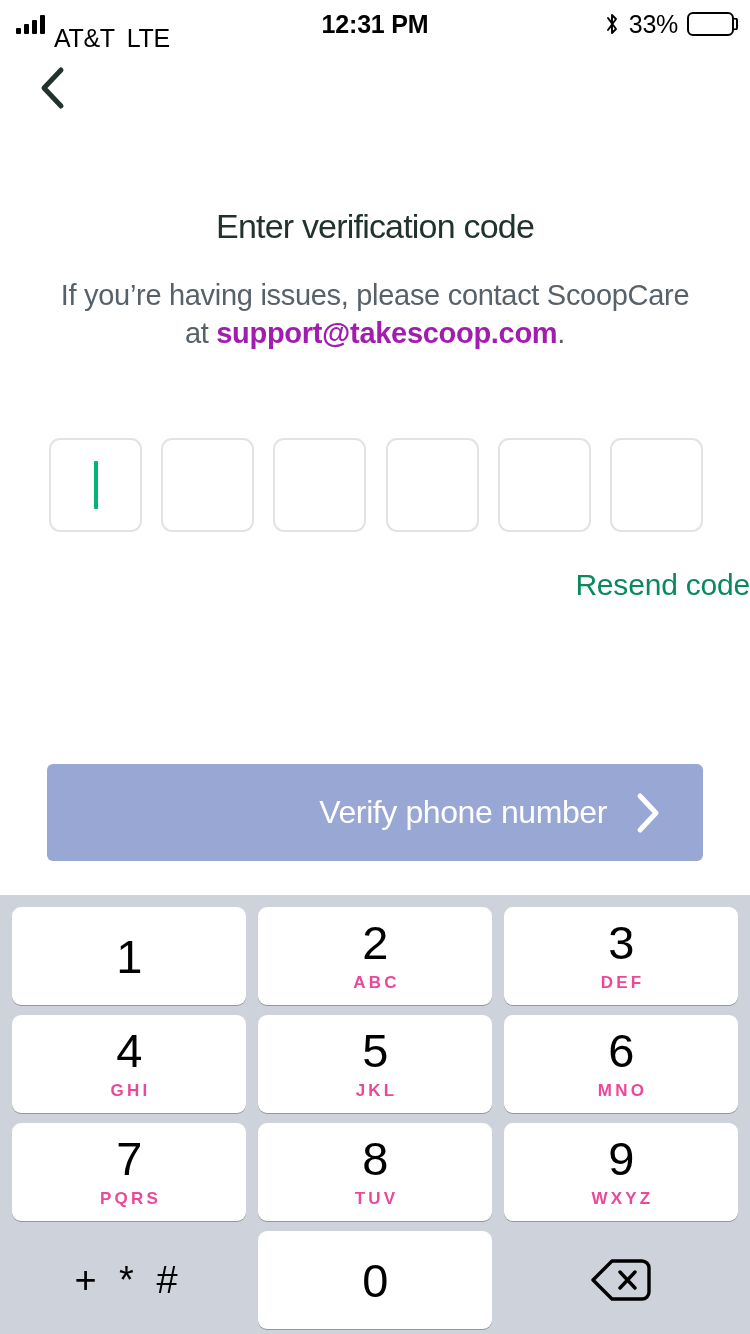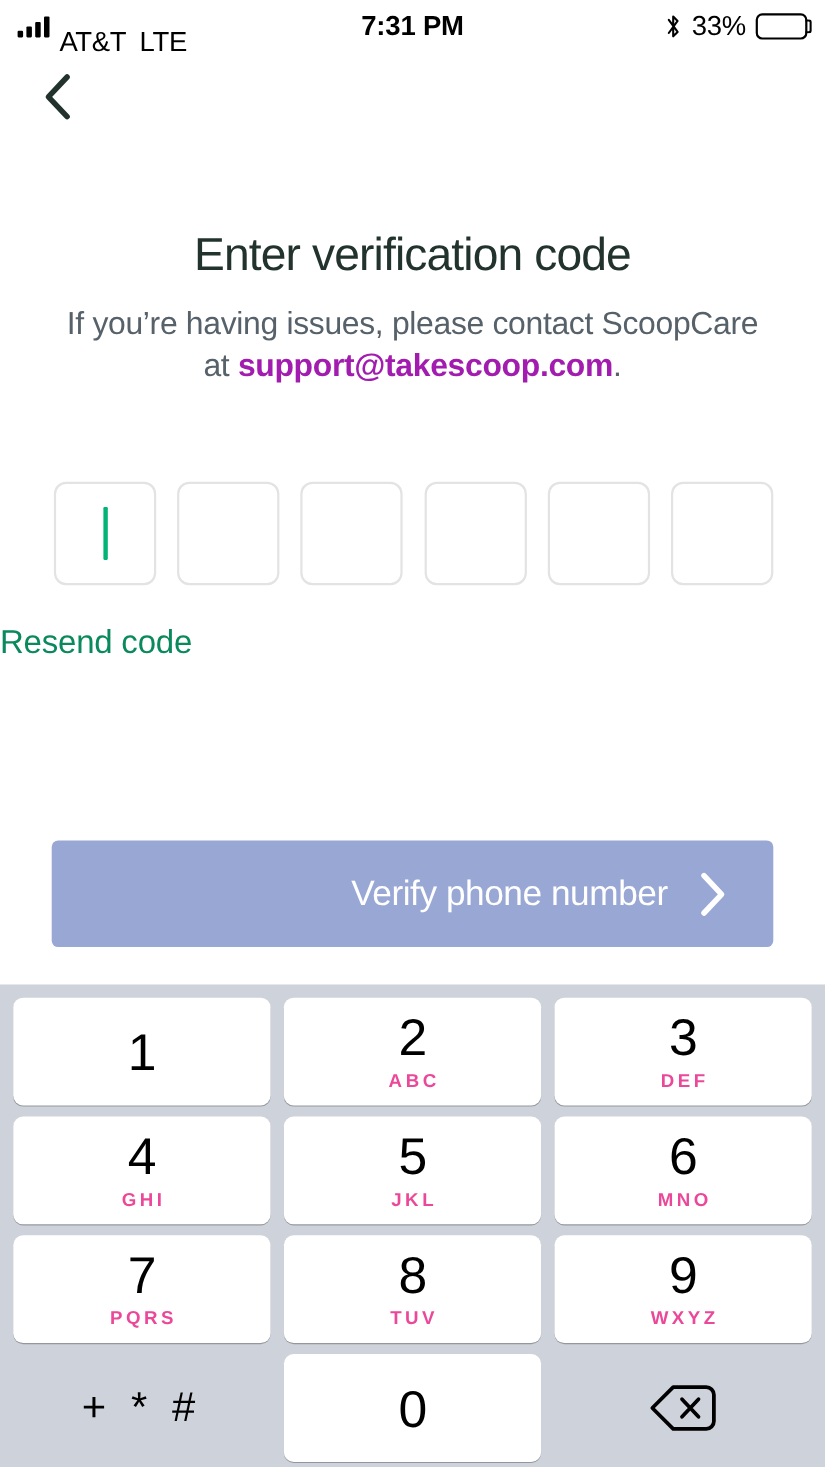--- a/index.html
+++ b/index.html
@@ -126,21 +126,21 @@
     cursor: pointer;
   }
   .back-button svg { display: block; }
 
   
   .title {
     position: absolute;
     top: 207px; left: 0;
     width: 750px;
     text-align: center;
-    font-size: 42px;
+    font-size: 34px;
     font-weight: 400;
     letter-spacing: -0.8px;
     color: #22332e;
     line-height: 1.15;
   }
   .subtitle {
     position: absolute;
     top: 276px; left: 60px;
     width: 630px;
     text-align: center;
@@ -181,21 +181,21 @@
     height: 48px;
     background: #00b377;
     border-radius: 1px;
   }
 
   
   .resend {
     position: absolute;
     top: 568px; left: 0;
     width: 750px;
-    text-align: left;
+    text-align: right;
     font-size: 30px;
     font-weight: 400;
     letter-spacing: -0.2px;
     color: #0a8a5c;
     cursor: pointer;
   }
 
   
   .verify-button {
     position: absolute;
@@ -284,21 +284,21 @@
       <span class="signal-bars">
         <i></i>
           <i></i>
           <i></i>
           <i></i>
       </span>
       <span class="carrier-text">AT&amp;T</span>
       <span class="network-text">LTE</span>
     </div>
 
-    <div class="status-center">7:31 PM</div>
+    <div class="status-center">12:31 PM</div>
 
     <div class="status-right">
       <svg class="bt-icon" viewBox="0 0 16 24">
         <path d="M4 6 L12 17 L8 21 L8 3 L12 7 L4 18" fill="none" stroke="#000" stroke-width="1.9" stroke-linejoin="round" stroke-linecap="round"></path>
       </svg>
       <span class="battery-pct">33%</span>
       <span class="battery">
         <span class="battery-fill" id="battery-fill" style="width: 33%;"></span>
       </span>
     </div>

